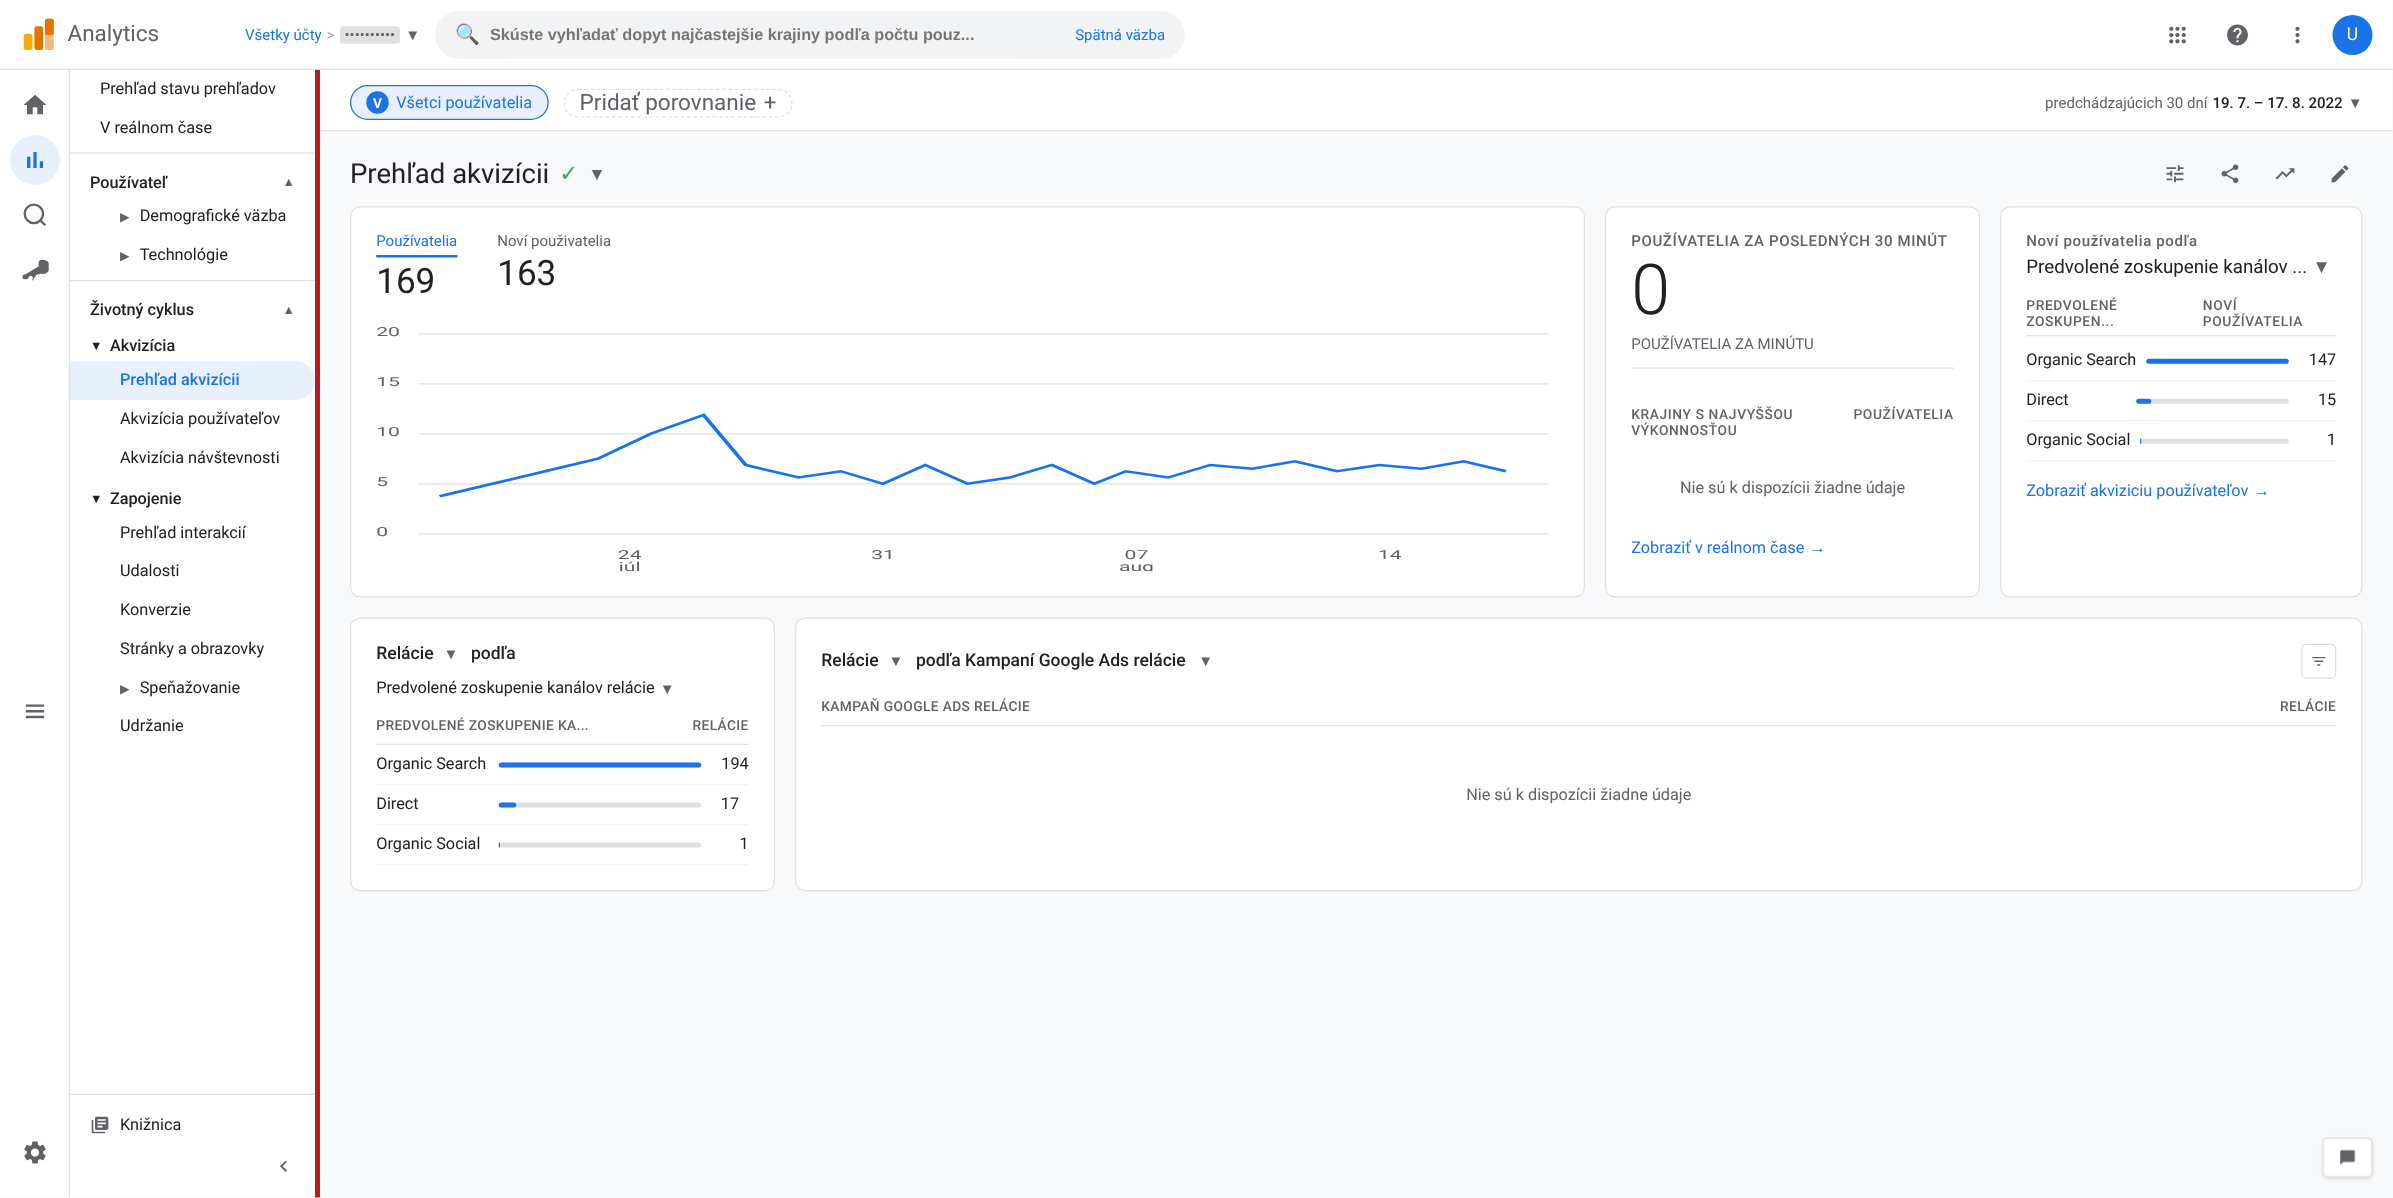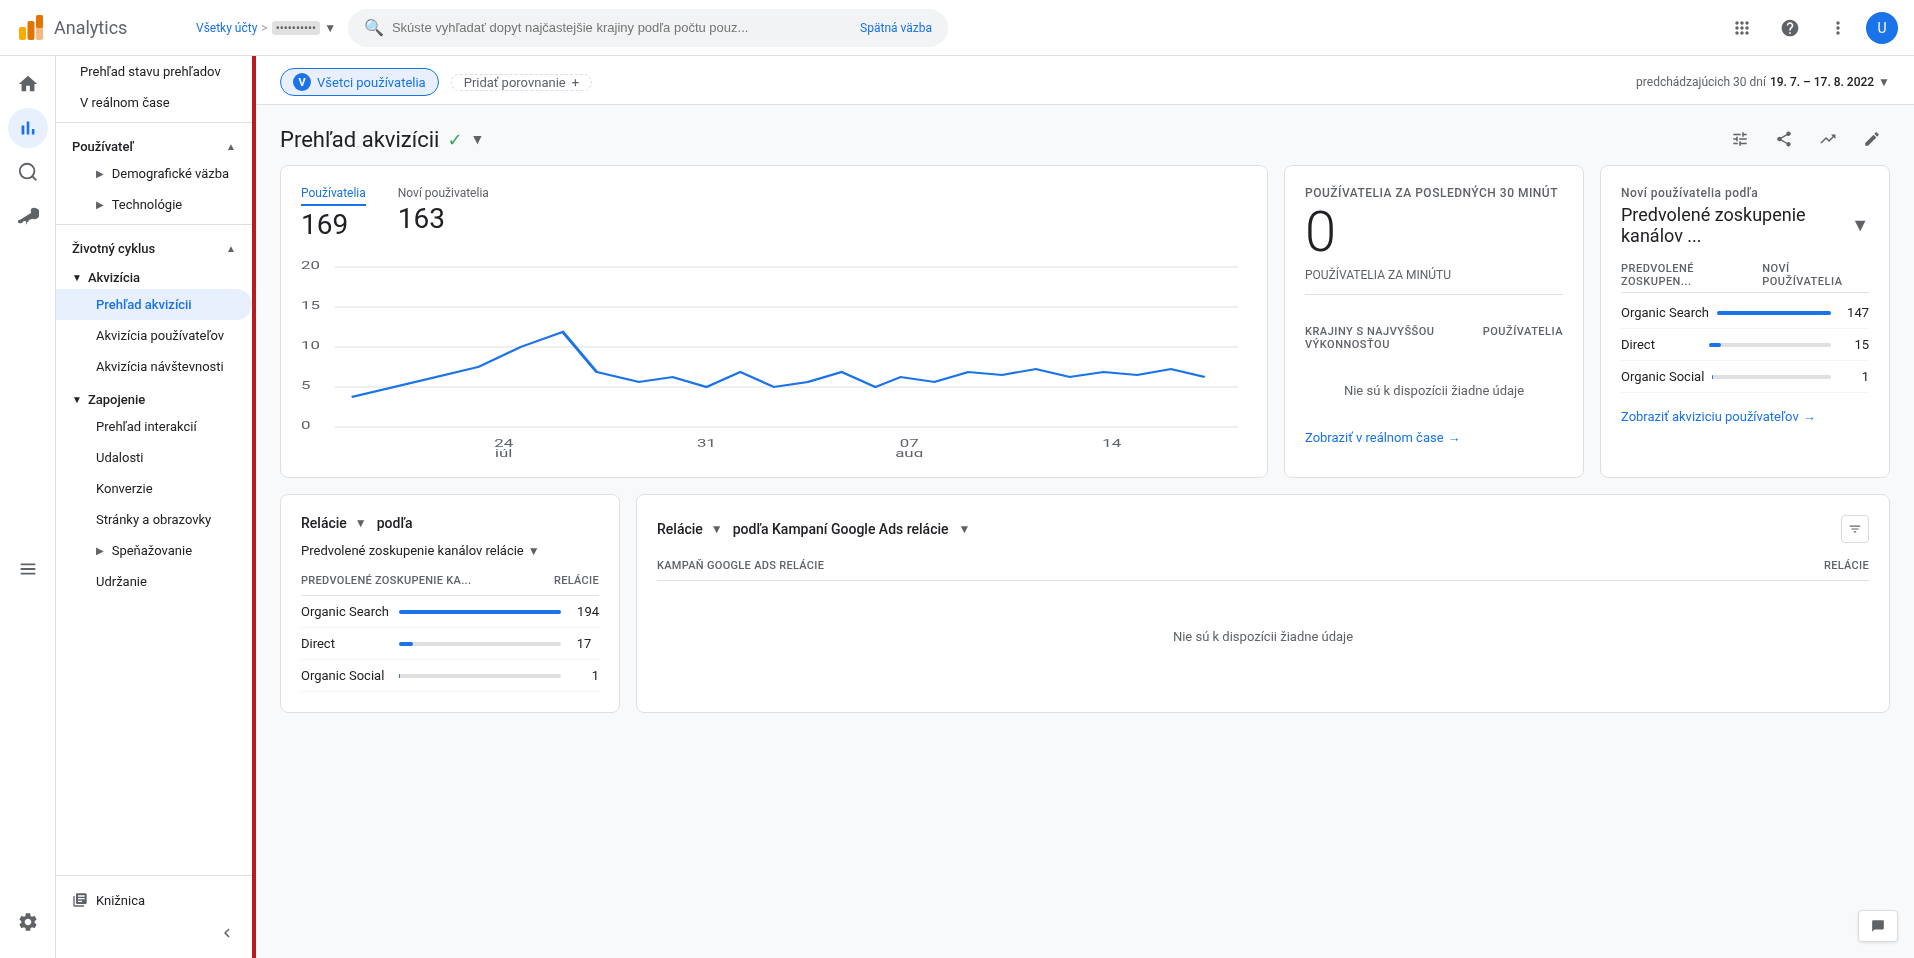--- a/index.html
+++ b/index.html
@@ -40,21 +40,21 @@
 
     
     .main { position: fixed; left: 256px; top: 56px; right: 0; bottom: 0; overflow-y: auto; padding: 0; }
 
     
     .subheader { background: #fff; padding: 12px 24px 0 24px; border-bottom: 1px solid #e0e0e0; position: sticky; top: 0; z-index: 70; }
     .subheader-top { display: flex; align-items: center; gap: 12px; padding-bottom: 8px; }
     .btn-chip { display: flex; align-items: center; gap: 6px; border: 1px solid #dadce0; border-radius: 20px; padding: 4px 12px; font-size: 13px; color: #202124; background: #fff; cursor: pointer; }
     .btn-chip.active { background: #e8f0fe; border-color: #1a73e8; color: #1a73e8; }
     .btn-chip .v-icon { width: 18px; height: 18px; border-radius: 50%; background: #1a73e8; color: white; display: flex; align-items: center; justify-content: center; font-size: 11px; font-weight: bold; }
-    .btn-chip-add { display: flex; align-items: flex-start; gap: 6px; border: 1px dashed #dadce0; border-radius: 20px; padding: 0 12px; font-size: 13px; color: #5f6368; background: #fff; cursor: pointer; }
+    .btn-chip-add { display: flex; align-items: flex-start; gap: 6px; border: 1px dashed #dadce0; border-radius: 20px; padding: 0 12px; font-size: 18px; color: #5f6368; background: #fff; cursor: pointer; }
     .date-range { margin-left: auto; font-size: 12px; color: #5f6368; display: flex; align-items: center; gap: 4px; cursor: pointer; }
 
     
     .page-header { display: flex; align-items: center; justify-content: space-between; padding: 16px 24px 8px 24px; }
     .page-title { font-size: 22px; font-weight: 400; color: #202124; display: flex; align-items: center; gap: 8px; }
     .page-title-actions { display: flex; align-items: center; gap: 8px; }
     .page-title-icon-btn { width: 36px; height: 36px; border-radius: 50%; display: flex; align-items: center; justify-content: center; cursor: pointer; color: #5f6368; font-size: 18px; border: none; background: transparent; }
 
     
     .content-area { padding: 0 24px 24px 24px; }
@@ -79,21 +79,21 @@
     .realtime-title { font-size: 12px; color: #5f6368; font-weight: 500; letter-spacing: 0.5px; margin-bottom: 4px; }
     .realtime-value { font-size: 56px; font-weight: 300; color: #202124; line-height: 1; margin-bottom: 8px; }
     .realtime-subtitle { font-size: 12px; color: #5f6368; }
     .realtime-divider { border: none; border-top: 1px solid #e0e0e0; margin: 12px 0; }
     .realtime-section { margin-top: 30px; }
     .realtime-section-title { font-size: 11px; color: #5f6368; font-weight: 500; letter-spacing: 0.5px; margin-bottom: 8px; }
     .no-data { font-size: 13px; color: #5f6368; text-align: center; padding: 16px 0; }
     .link-btn { color: #1a73e8; font-size: 13px; cursor: pointer; display: flex; align-items: center; gap: 4px; margin-top: 16px; }
 
     .acq-title { font-size: 12px; color: #5f6368; font-weight: 500; letter-spacing: 0.5px; margin-bottom: 4px; }
-    .acq-subtitle { font-size: 18px; color: #202124; display: flex; align-items: center; gap: 4px; margin-bottom: 12px; }
+    .acq-subtitle { font-size: 15px; color: #202124; display: flex; align-items: center; gap: 4px; margin-bottom: 12px; }
     .table-header { display: flex; justify-content: space-between; padding: 4px 0; border-bottom: 1px solid #e0e0e0; margin-bottom: 4px; }
     .table-header-label { font-size: 11px; color: #5f6368; font-weight: 500; letter-spacing: 0.5px; }
     .table-row-item { display: flex; justify-content: space-between; align-items: center; padding: 8px 0; border-bottom: 1px solid #f1f3f4; }
     .table-bar-row { display: flex; align-items: center; gap: 8px; flex: 1; margin-right: 8px; }
 
     .card-title-row { display: flex; align-items: center; gap: 8px; margin-bottom: 12px; }
     .filter-icon { width: 28px; height: 28px; border-radius: 4px; border: 1px solid #dadce0; display: flex; align-items: center; justify-content: center; cursor: pointer; margin-left: auto; color: #5f6368; font-size: 14px; }
 
     .table-col-header { display: flex; justify-content: space-between; padding: 4px 0 8px 0; border-bottom: 1px solid #e0e0e0; }
     .col-label { font-size: 11px; color: #5f6368; font-weight: 500; letter-spacing: 0.3px; text-transform: uppercase; }
@@ -113,21 +113,21 @@
     <span class="topbar-title">Analytics</span>
   </div>
   <div class="topbar-account">
     <span style="color:#1a73e8;cursor:pointer;font-size:12px;">Všetky účty</span>
     <span class="breadcrumb-sep">&gt;</span>
     <span style="color:#5f6368;font-size:12px;background:#e0e0e0;border-radius:3px;padding:0 4px;">••••••••••</span>
     <span style="color:#5f6368;cursor:pointer;">▼</span>
   </div>
   <div class="topbar-search">
     <span style="color:#5f6368;font-size:16px;">🔍</span>
-    <input type="text" style="color: #737373; font-size: 13px;" placeholder="Skúste vyhľadať dopyt najčastejšie krajiny podľa počtu pouz...">
+    <input type="text" style="color: #737373; font-size: 13px; font-weight: bold;" placeholder="Skúste vyhľadať dopyt najčastejšie krajiny podľa počtu pouz...">
     <span class="topbar-search-back" style="color:#1a73e8;font-size:12px;">Spätná väzba</span>
   </div>
   <div class="topbar-right">
     <button class="icon-btn" title="Apps">
       <svg width="20" height="20" viewBox="0 0 24 24" fill="#5f6368">
           <path d="M6 8c1.1 0 2-.9 2-2s-.9-2-2-2-2 .9-2 2 .9 2 2 2zm6 0c1.1 0 2-.9 2-2s-.9-2-2-2-2 .9-2 2 .9 2 2 2zm6 0c1.1 0 2-.9 2-2s-.9-2-2-2-2 .9-2 2 .9 2 2 2zM6 14c1.1 0 2-.9 2-2s-.9-2-2-2-2 .9-2 2 .9 2 2 2zm6 0c1.1 0 2-.9 2-2s-.9-2-2-2-2 .9-2 2 .9 2 2 2zm6 0c1.1 0 2-.9 2-2s-.9-2-2-2-2 .9-2 2 .9 2 2 2zM6 20c1.1 0 2-.9 2-2s-.9-2-2-2-2 .9-2 2 .9 2 2 2zm6 0c1.1 0 2-.9 2-2s-.9-2-2-2-2 .9-2 2 .9 2 2 2zm6 0c1.1 0 2-.9 2-2s-.9-2-2-2-2 .9-2 2 .9 2 2 2z"></path>
         </svg>
     </button>
     <button class="icon-btn" title="Help">
       <svg width="20" height="20" viewBox="0 0 24 24" fill="#5f6368">

